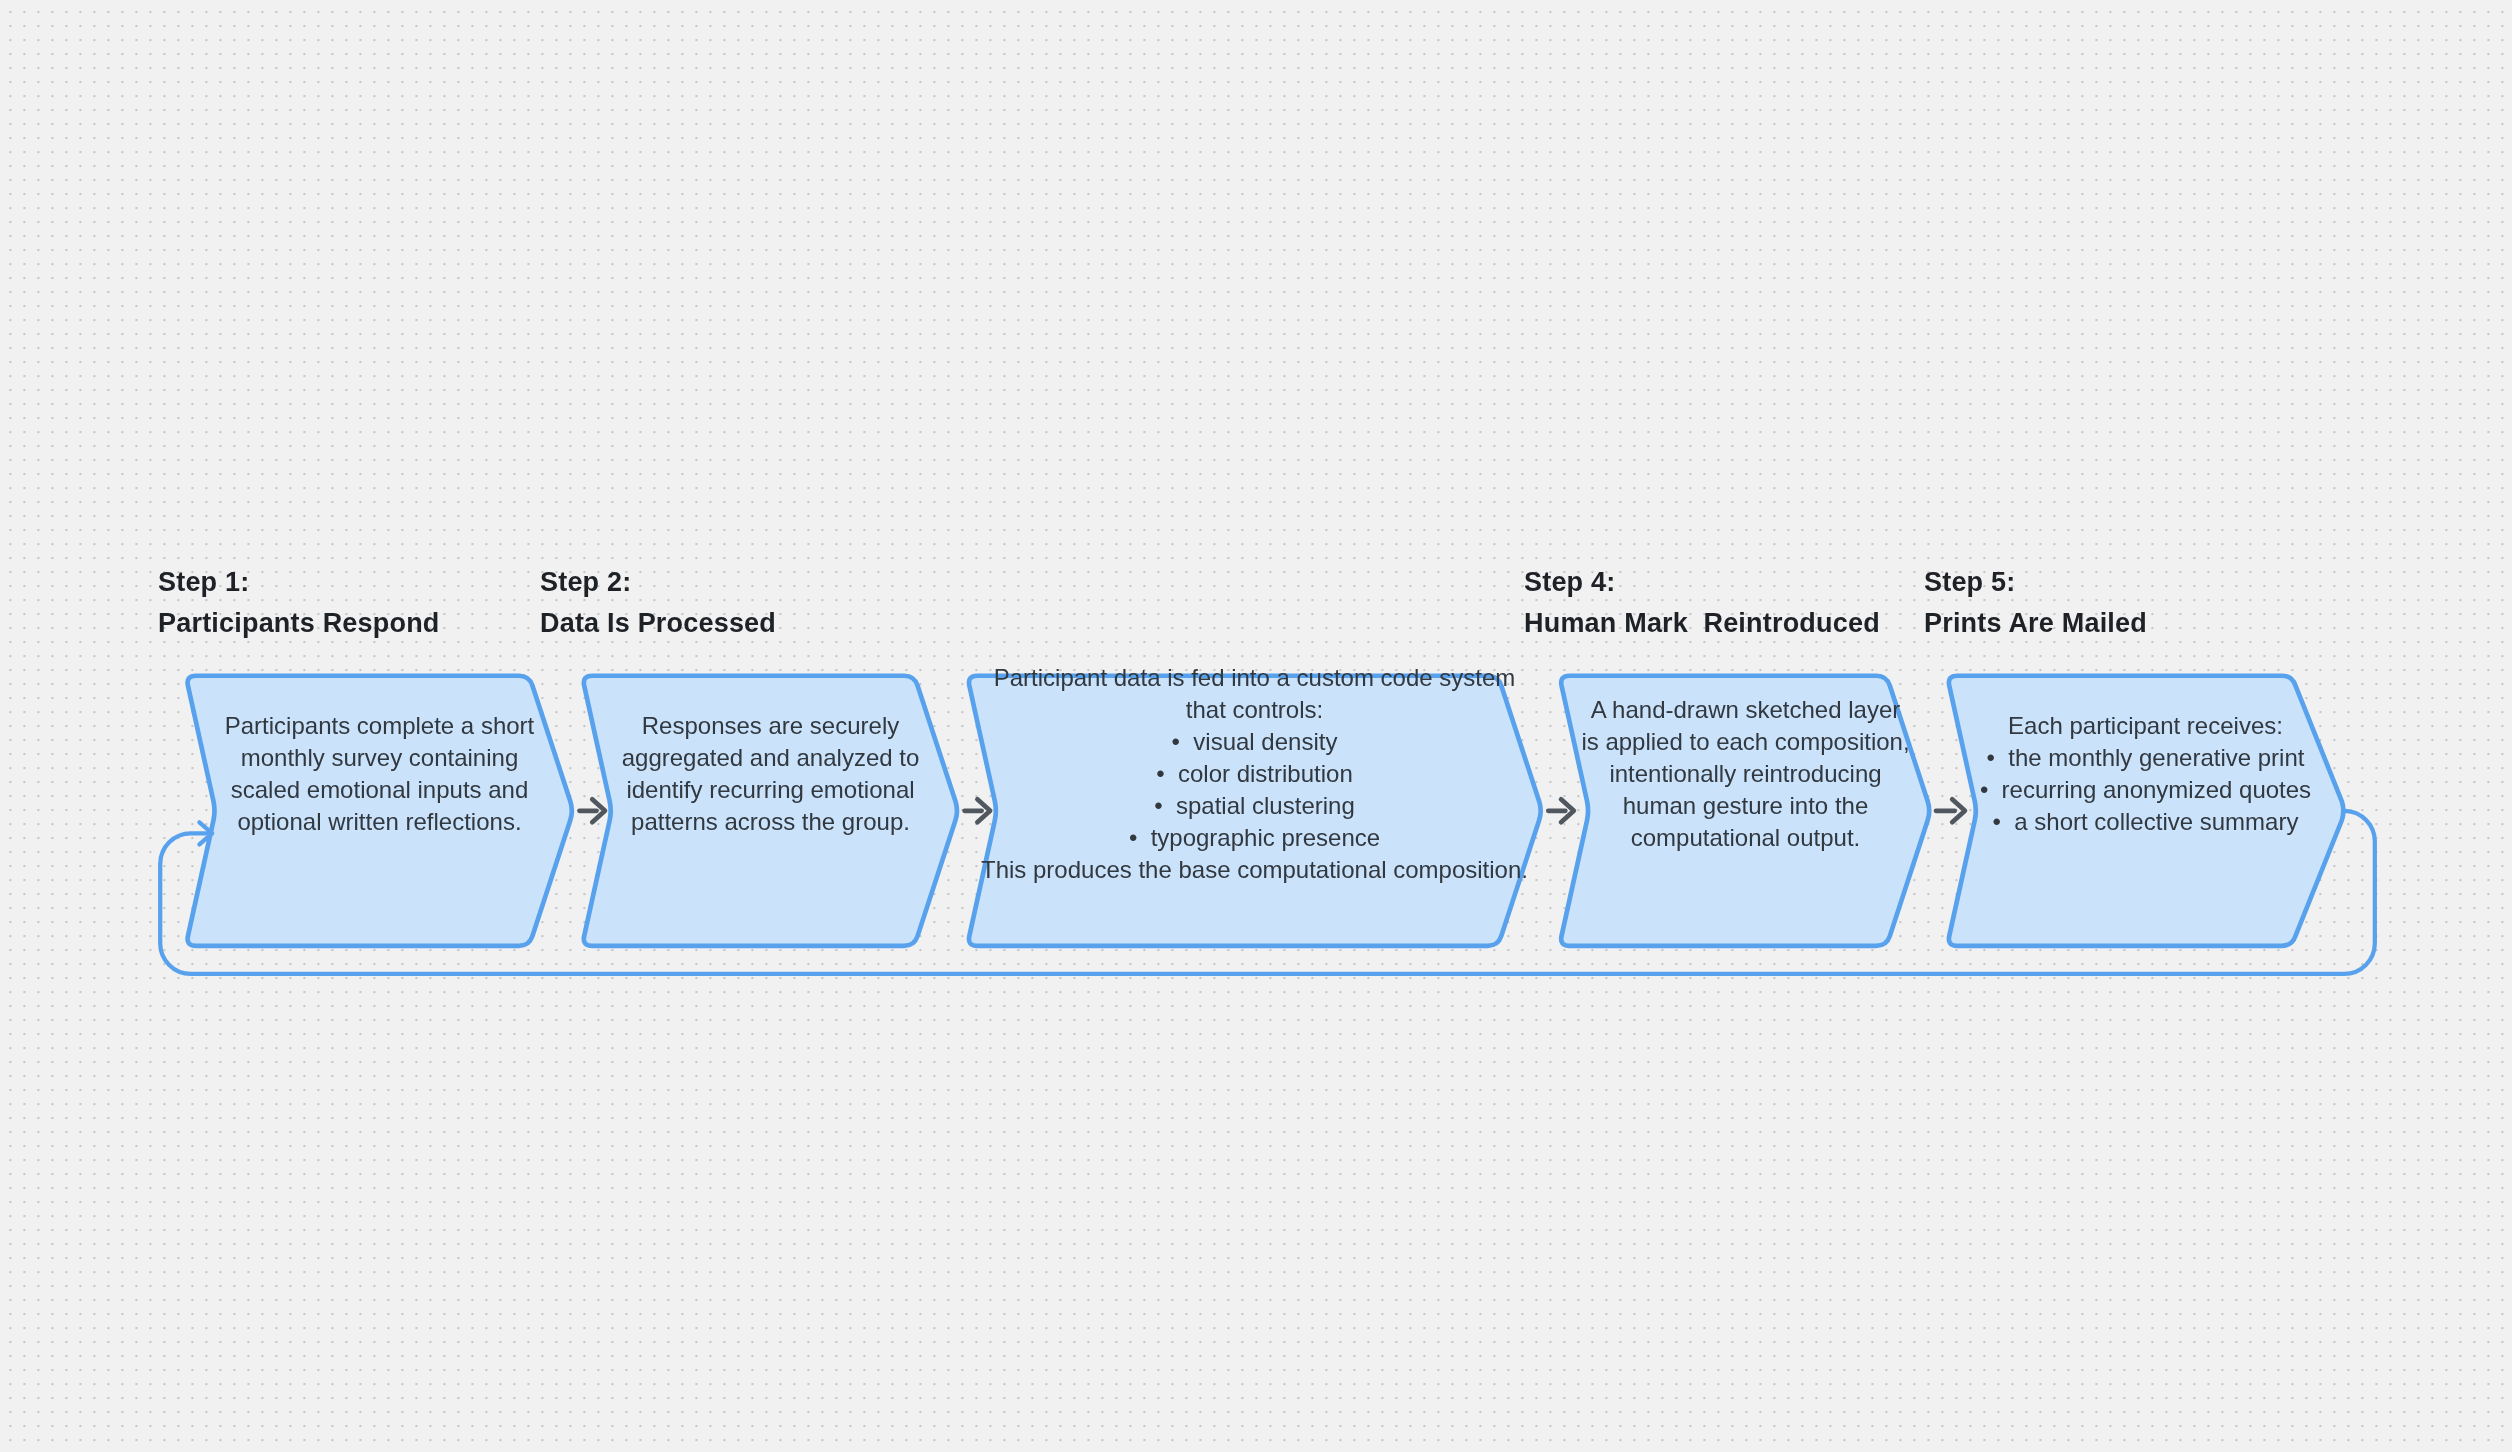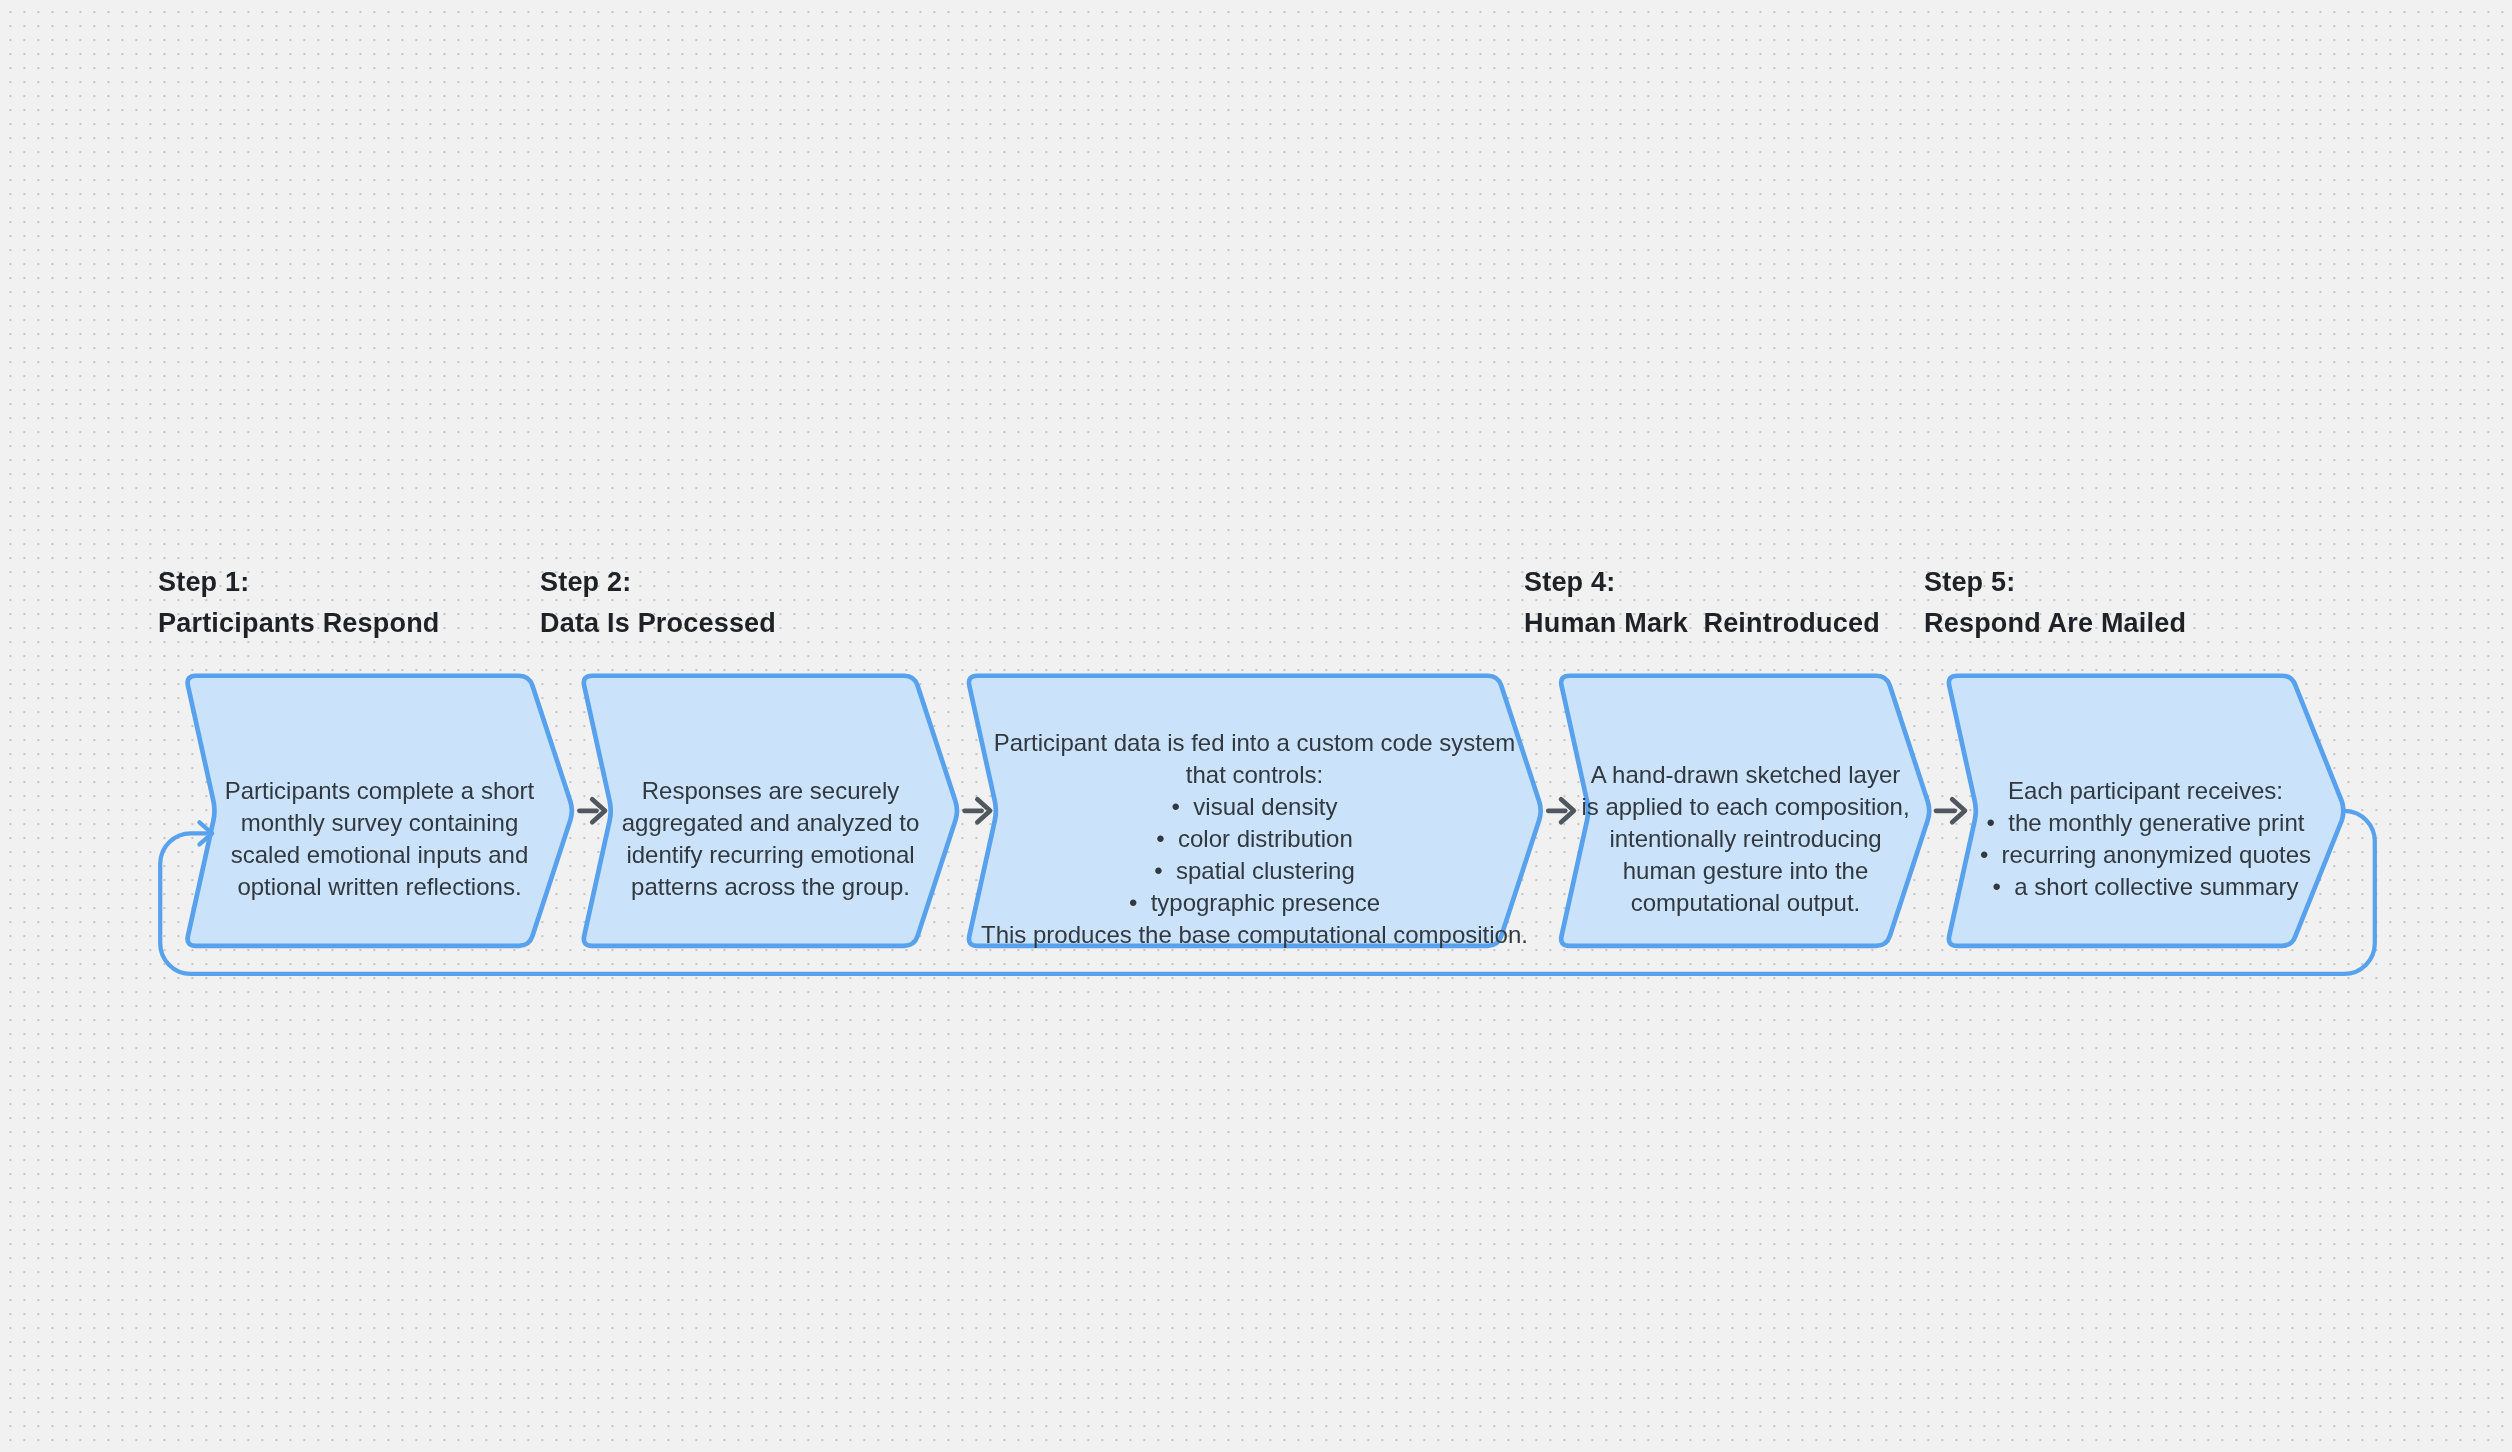--- a/index.html
+++ b/index.html
@@ -42,21 +42,21 @@
     white-space: pre-wrap;
     text-align: left;
     font-size: 27px;
     line-height: 41px;
     font-weight: 700;
     color: #1e2126;
     letter-spacing: 0.2px;
   }
   .step-body {
     position: absolute;
-    top: 839px;
+    top: 774px;
     transform: translateY(-50%);
     white-space: pre-wrap;
     text-align: center;
     font-size: 24px;
     line-height: 32px;
     color: #32383f;
   }
 </style>
 </head>
 <body>
@@ -94,21 +94,21 @@
     </g>
   </svg>
 
   <div class="step-title" style="left:158px">Step 1:
 Participants Respond</div>
   <div class="step-title" style="left:540px">Step 2:
 Data Is Processed</div>
   <div class="step-title" style="left:1524px">Step 4:
 Human Mark  Reintroduced</div>
   <div class="step-title" style="left:1924px">Step 5:
-Respond Are Mailed</div>
+Prints Are Mailed</div>
 
   <div class="step-body" style="left:158px;  width:443px">Participants complete a short
 monthly survey containing
 scaled emotional inputs and
 optional written reflections.</div>
   <div class="step-body" style="left:549px;  width:443px">Responses are securely
 aggregated and analyzed to
 identify recurring emotional
 patterns across the group.</div>
   <div class="step-body" style="left:956px; width:597px">Participant data is fed into a custom code system

